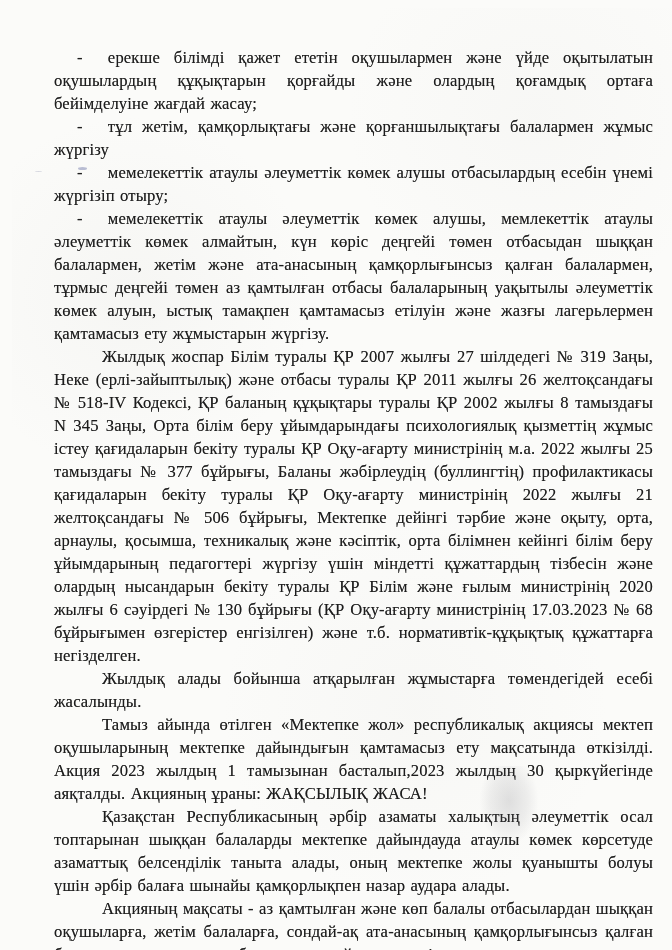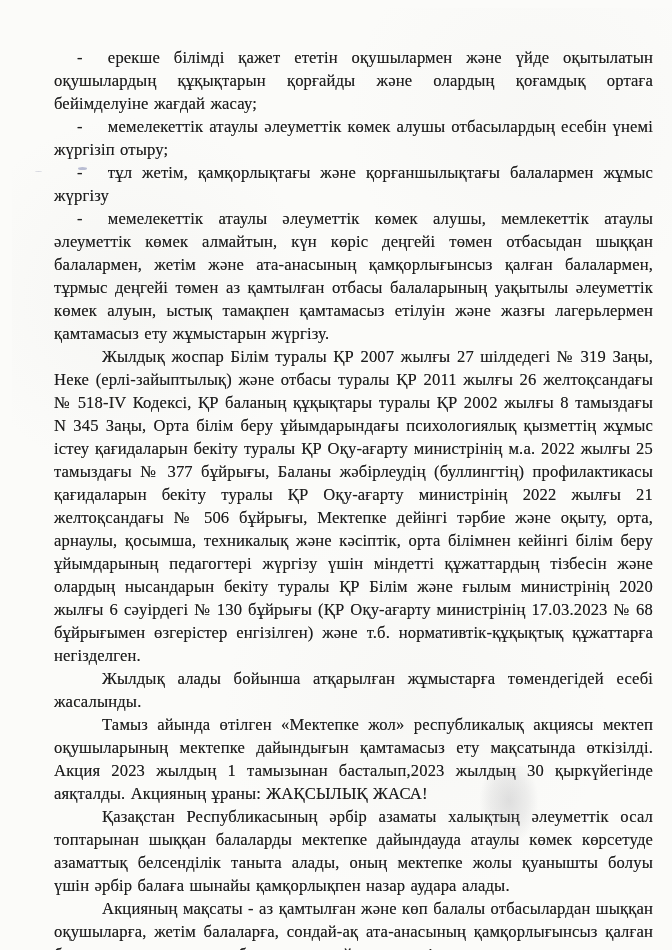--- a/index.html
+++ b/index.html
@@ -78,22 +78,22 @@
     pointer-events: none;
   }
 </style>
 </head>
 <body style="--paper: #fbfbf9; --ink: #1d1d1d; --bar1: #4f4f4c; --bar2: #42453f;">
 
 <div class="page">
   <div class="grain"></div>
   <div class="doc-body">
       <p class="bullet">-  ерекше білімді  қажет ететін оқушылармен және үйде оқытылатын оқушылардың құқықтарын қорғайды және олардың қоғамдық ортаға бейімделуіне жағдай жасау;</p>
+      <p class="bullet">-  тұл жетім, қамқорлықтағы және қорғаншылықтағы балалармен жұмыс жүргізу</p>
       <p class="bullet">-  мемелекеттік атаулы әлеуметтік көмек алушы отбасылардың есебін үнемі жүргізіп отыру;</p>
-      <p class="bullet">-  тұл жетім, қамқорлықтағы және қорғаншылықтағы балалармен жұмыс жүргізу</p>
       <p class="bullet">-  мемелекеттік атаулы әлеуметтік көмек алушы, мемлекеттік атаулы әлеуметтік көмек алмайтын, күн көріс деңгейі төмен отбасыдан шыққан балалармен, жетім және ата-анасының қамқорлығынсыз қалған балалармен, тұрмыс деңгейі төмен аз қамтылған отбасы балаларының уақытылы әлеуметтік көмек алуын, ыстық тамақпен қамтамасыз етілуін және жазғы лагерьлермен қамтамасыз ету жұмыстарын жүргізу.</p>
       <p class="indent">Жылдық жоспар Білім туралы ҚР 2007 жылғы 27 шілдедегі № 319 Заңы, Неке (ерлі-зайыптылық) және отбасы туралы ҚР 2011 жылғы 26 желтоқсандағы № 518-IV Кодексі, ҚР баланың құқықтары туралы ҚР 2002 жылғы 8 тамыздағы N 345 Заңы, Орта білім беру ұйымдарындағы психологиялық қызметтің жұмыс істеу қағидаларын бекіту туралы ҚР Оқу-ағарту министрінің м.а. 2022 жылғы 25 тамыздағы № 377 бұйрығы, Баланы жәбірлеудің (буллингтің) профилактикасы қағидаларын бекіту туралы ҚР Оқу-ағарту министрінің 2022 жылғы 21 желтоқсандағы № 506 бұйрығы, Мектепке дейінгі тәрбие және оқыту, орта, арнаулы, қосымша, техникалық және кәсіптік, орта білімнен кейінгі білім беру ұйымдарының педагогтері жүргізу үшін міндетті құжаттардың тізбесін және олардың нысандарын бекіту туралы ҚР Білім және ғылым министрінің 2020 жылғы 6 сәуірдегі № 130 бұйрығы (ҚР Оқу-ағарту министрінің 17.03.2023 № 68 бұйрығымен өзгерістер енгізілген) және т.б. нормативтік-құқықтық құжаттарға негізделген.</p>
       <p class="indent">Жылдық алады бойынша атқарылған жұмыстарға төмендегідей есебі жасалынды.</p>
       <p class="indent">Тамыз айында өтілген «Мектепке жол» республикалық акциясы мектеп оқушыларының мектепке дайындығын қамтамасыз ету мақсатында өткізілді. Акция 2023 жылдың 1 тамызынан басталып,2023 жылдың 30 қыркүйегінде аяқталды. Акцияның ұраны: ЖАҚСЫЛЫҚ ЖАСА!</p>
       <p class="indent">Қазақстан Республикасының әрбір азаматы халықтың әлеуметтік осал топтарынан шыққан балаларды мектепке дайындауда атаулы көмек көрсетуде азаматтық белсенділік таныта алады, оның мектепке жолы қуанышты болуы үшін әрбір балаға шынайы қамқорлықпен назар аудара алады.</p>
       <p class="indent">Акцияның мақсаты - аз қамтылған және көп балалы отбасылардан шыққан оқушыларға, жетім балаларға, сондай-ақ ата-анасының қамқорлығынсыз қалған балаларға оқу жылының басталуына дайындық кезінде материалдық қолдау</p>
     </div>
   <div class="smudge"></div>
   <div class="speck"></div>
   <div class="bar-left"></div>

